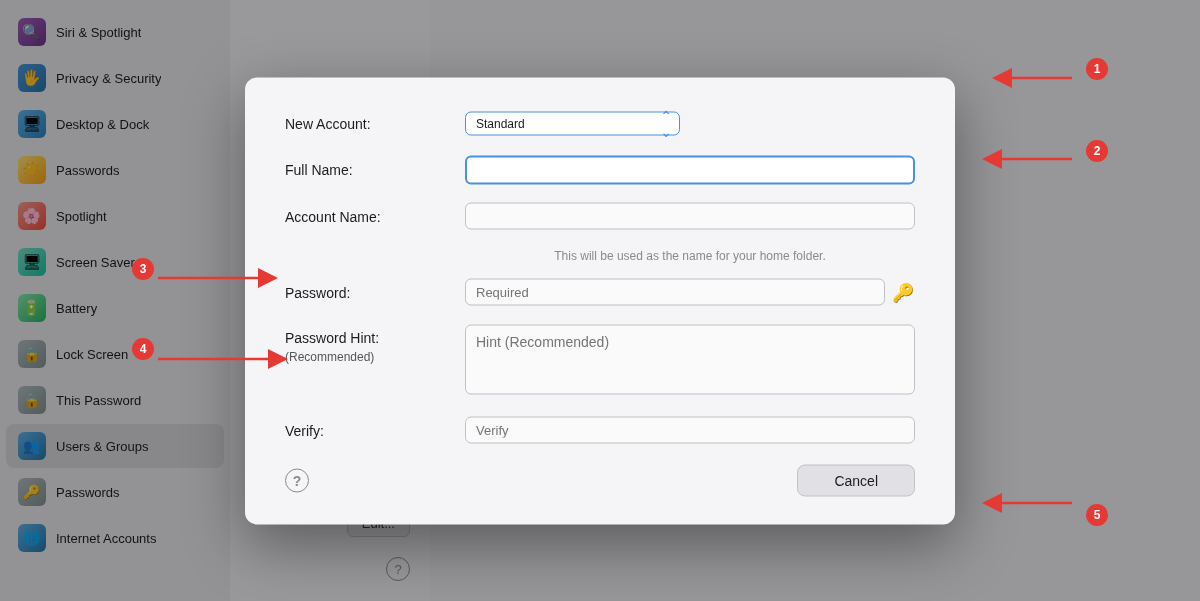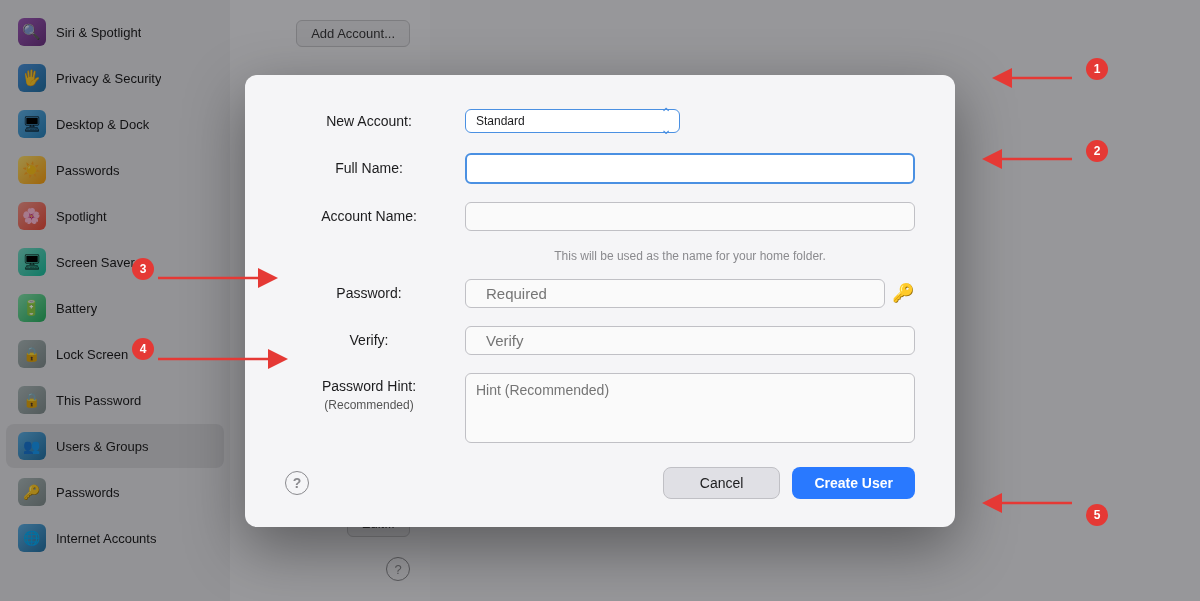--- a/index.html
+++ b/index.html
@@ -107,21 +107,21 @@
     }
 
     .form-row.top-align {
       align-items: flex-start;
     }
 
     .form-label {
       font-size: 14px;
       font-weight: 500;
       color: #1c1c1e;
-      text-align: center;
+      text-align: left;
       width: 180px;
       flex-shrink: 0;
       padding-right: 12px;
       line-height: 28px;
     }
 
     .form-label.multi {
       line-height: 1.3;
       padding-top: 4px;
     }
@@ -155,22 +155,22 @@
       right: 8px;
       top: 50%;
       transform: translateY(-50%);
       pointer-events: none;
       color: #4a90e2;
       font-size: 14px;
     }
 
     .text-input {
       width: 100%;
-      padding: 5px 20px;
-      font-size: 15px;
+      padding: 5px 10px;
+      font-size: 13px;
       border: 2px solid #4a90e2;
       border-radius: 6px;
       background: #ffffff;
       color: #1c1c1e;
       outline: none;
     }
 
     .text-input.inactive {
       border: 1px solid #c0c0c5;
       background: #fafafa;
@@ -361,21 +361,20 @@
   </div>
   <div class="sidebar-item">
     <div class="sidebar-icon" style="background: linear-gradient(135deg,#5dade2,#2471a3);">
       <span style="font-size:14px;">🌐</span>
     </div>
     <span class="sidebar-label">Internet Accounts</span>
   </div>
 </div>
 
 <div class="right-panel" style="position:absolute;left:230px;top:0;right:0;bottom:0;background:#ebebf0;display:flex;flex-direction:column;align-items:flex-end;padding:20px 20px 20px;gap:20px;">
-  <button class="right-panel-btn">Add Account...</button>
   <div style="flex:1;"></div>
   <button class="right-panel-btn">Edit...</button>
   <div style="width:24px;height:24px;border-radius:50%;border:1.5px solid #8a8a8e;display:flex;align-items:center;justify-content:center;color:#8a8a8e;font-size:13px;cursor:pointer;">?</div>
 </div>
 
 <div class="overlay"></div>
 
 <div class="dialog">
 
   <div class="form-row">
@@ -413,42 +412,41 @@
   <div class="form-row">
     <div class="form-label">Password:</div>
     <div class="form-control-wrap">
       <div class="password-wrap">
         <input type="password" class="text-input inactive" placeholder="Required" style="">
         <span class="key-icon">🔑</span>
       </div>
     </div>
   </div>
 
+  <div class="form-row top-align">
+    <div class="form-label multi">
+      <span>Password Hint:</span><br>
+      <span style="font-weight:400;font-size:12px;color:#555;">(Recommended)</span>
+    </div>
+    <div class="form-control-wrap">
+      <textarea class="hint-area" placeholder="Hint (Recommended)" style=""></textarea>
+    </div>
+  </div>
+
   <div class="form-row">
     <div class="form-label">Verify:</div>
     <div class="form-control-wrap">
       <input type="password" class="text-input inactive" placeholder="Verify" style="">
     </div>
   </div>
 
-  <div class="form-row top-align">
-    <div class="form-label multi">
-      <span>Password Hint:</span><br>
-      <span style="font-weight:400;font-size:12px;color:#555;">(Recommended)</span>
-    </div>
-    <div class="form-control-wrap">
-      <textarea class="hint-area" placeholder="Hint (Recommended)" style=""></textarea>
-    </div>
-  </div>
-
   <div class="dialog-footer">
     <button class="help-btn">?</button>
     <div class="footer-buttons">
       <button class="btn-cancel">Cancel</button>
-      <button class="btn-create">Create User</button>
     </div>
   </div>
 </div>
 
 <div class="annotation" style="top:58px;right:92px;">
   <div class="annotation-circle">
     <span>1</span>
   </div>
 </div>
 

